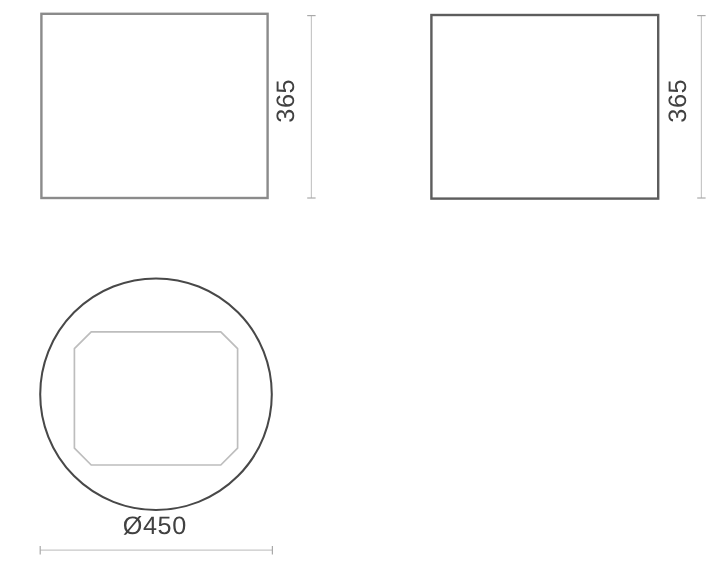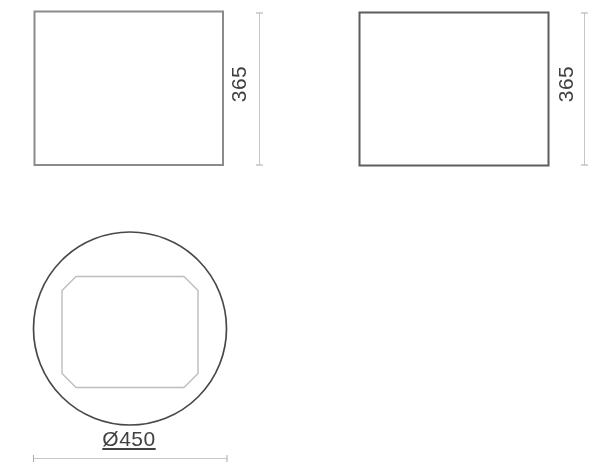--- a/index.html
+++ b/index.html
@@ -32,21 +32,20 @@
   }
   .dim-label.vertical {
     width: 60px;
     height: 22px;
     transform: rotate(-90deg);
     transform-origin: center center;
   }
   .dim-label.horizontal {
     width: 120px;
     height: 22px;
-    text-decoration: underline;
   }
   .label-front-height { left: 209px; top: 73px; }
   .label-side-height  { left: 536px; top: 73px; }
   .label-diameter     { left: 69px;  top: 428px; }
 </style>
 </head>
 <body>
 
 <div class="canvas">
 

